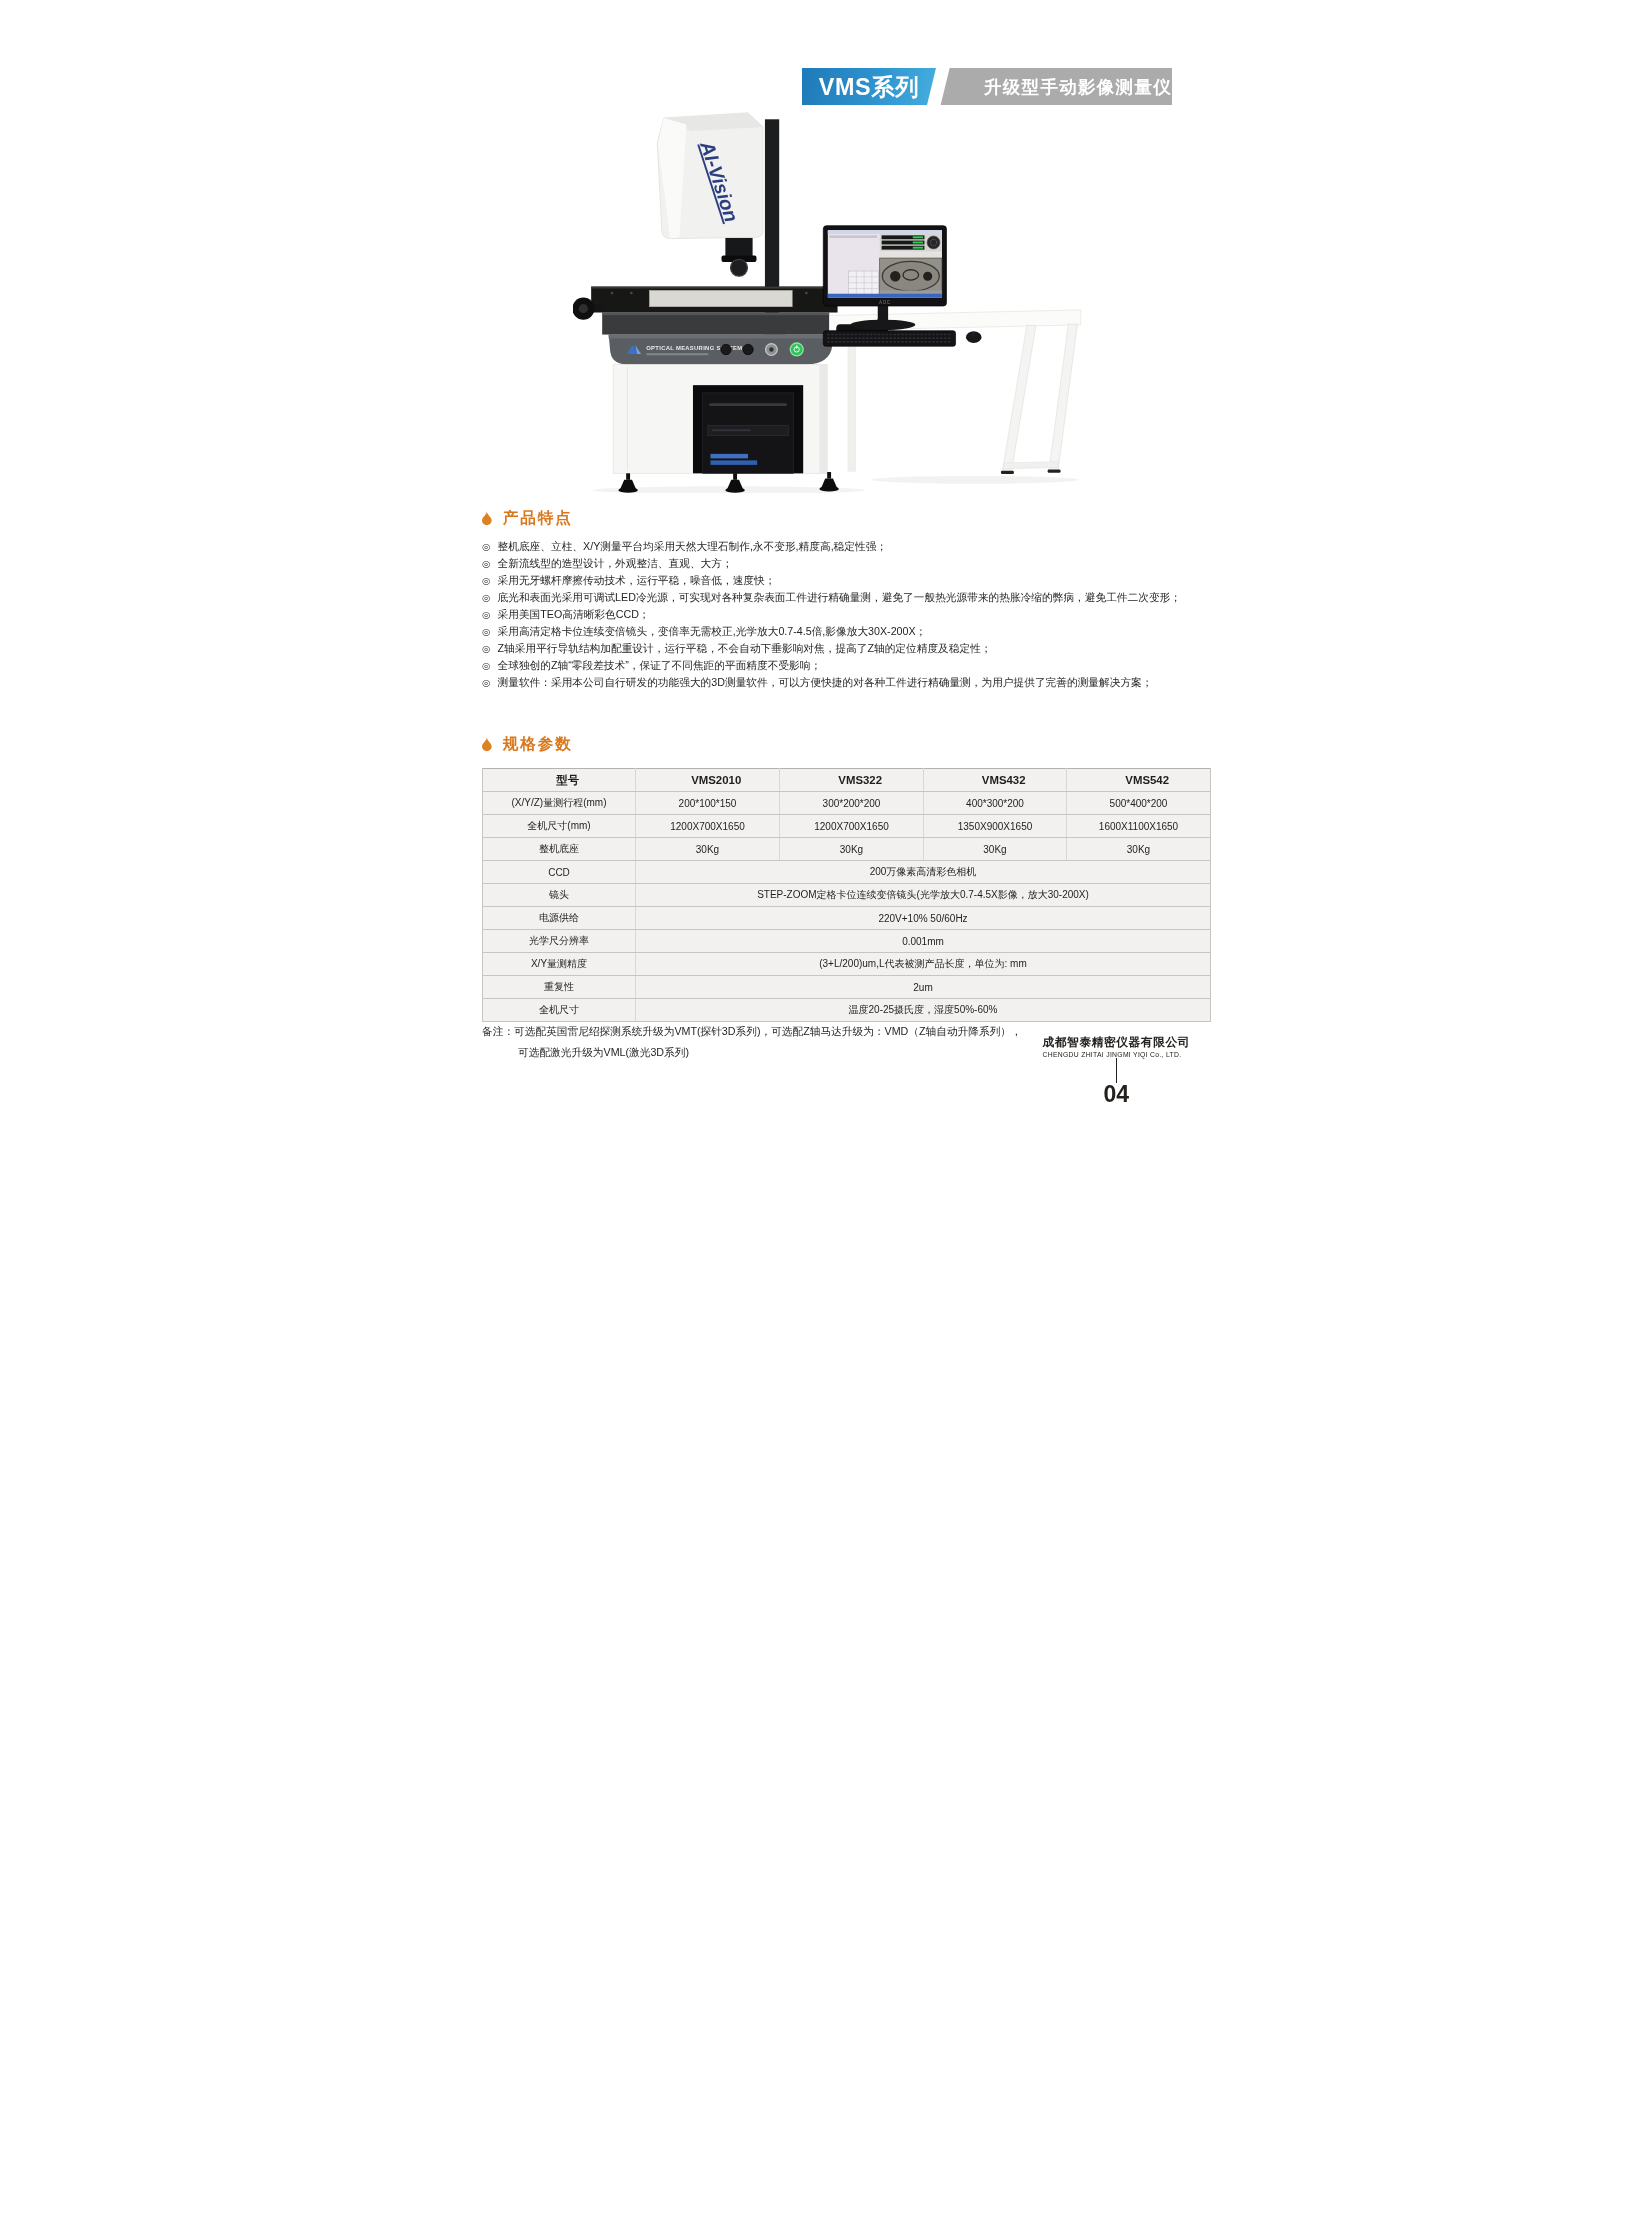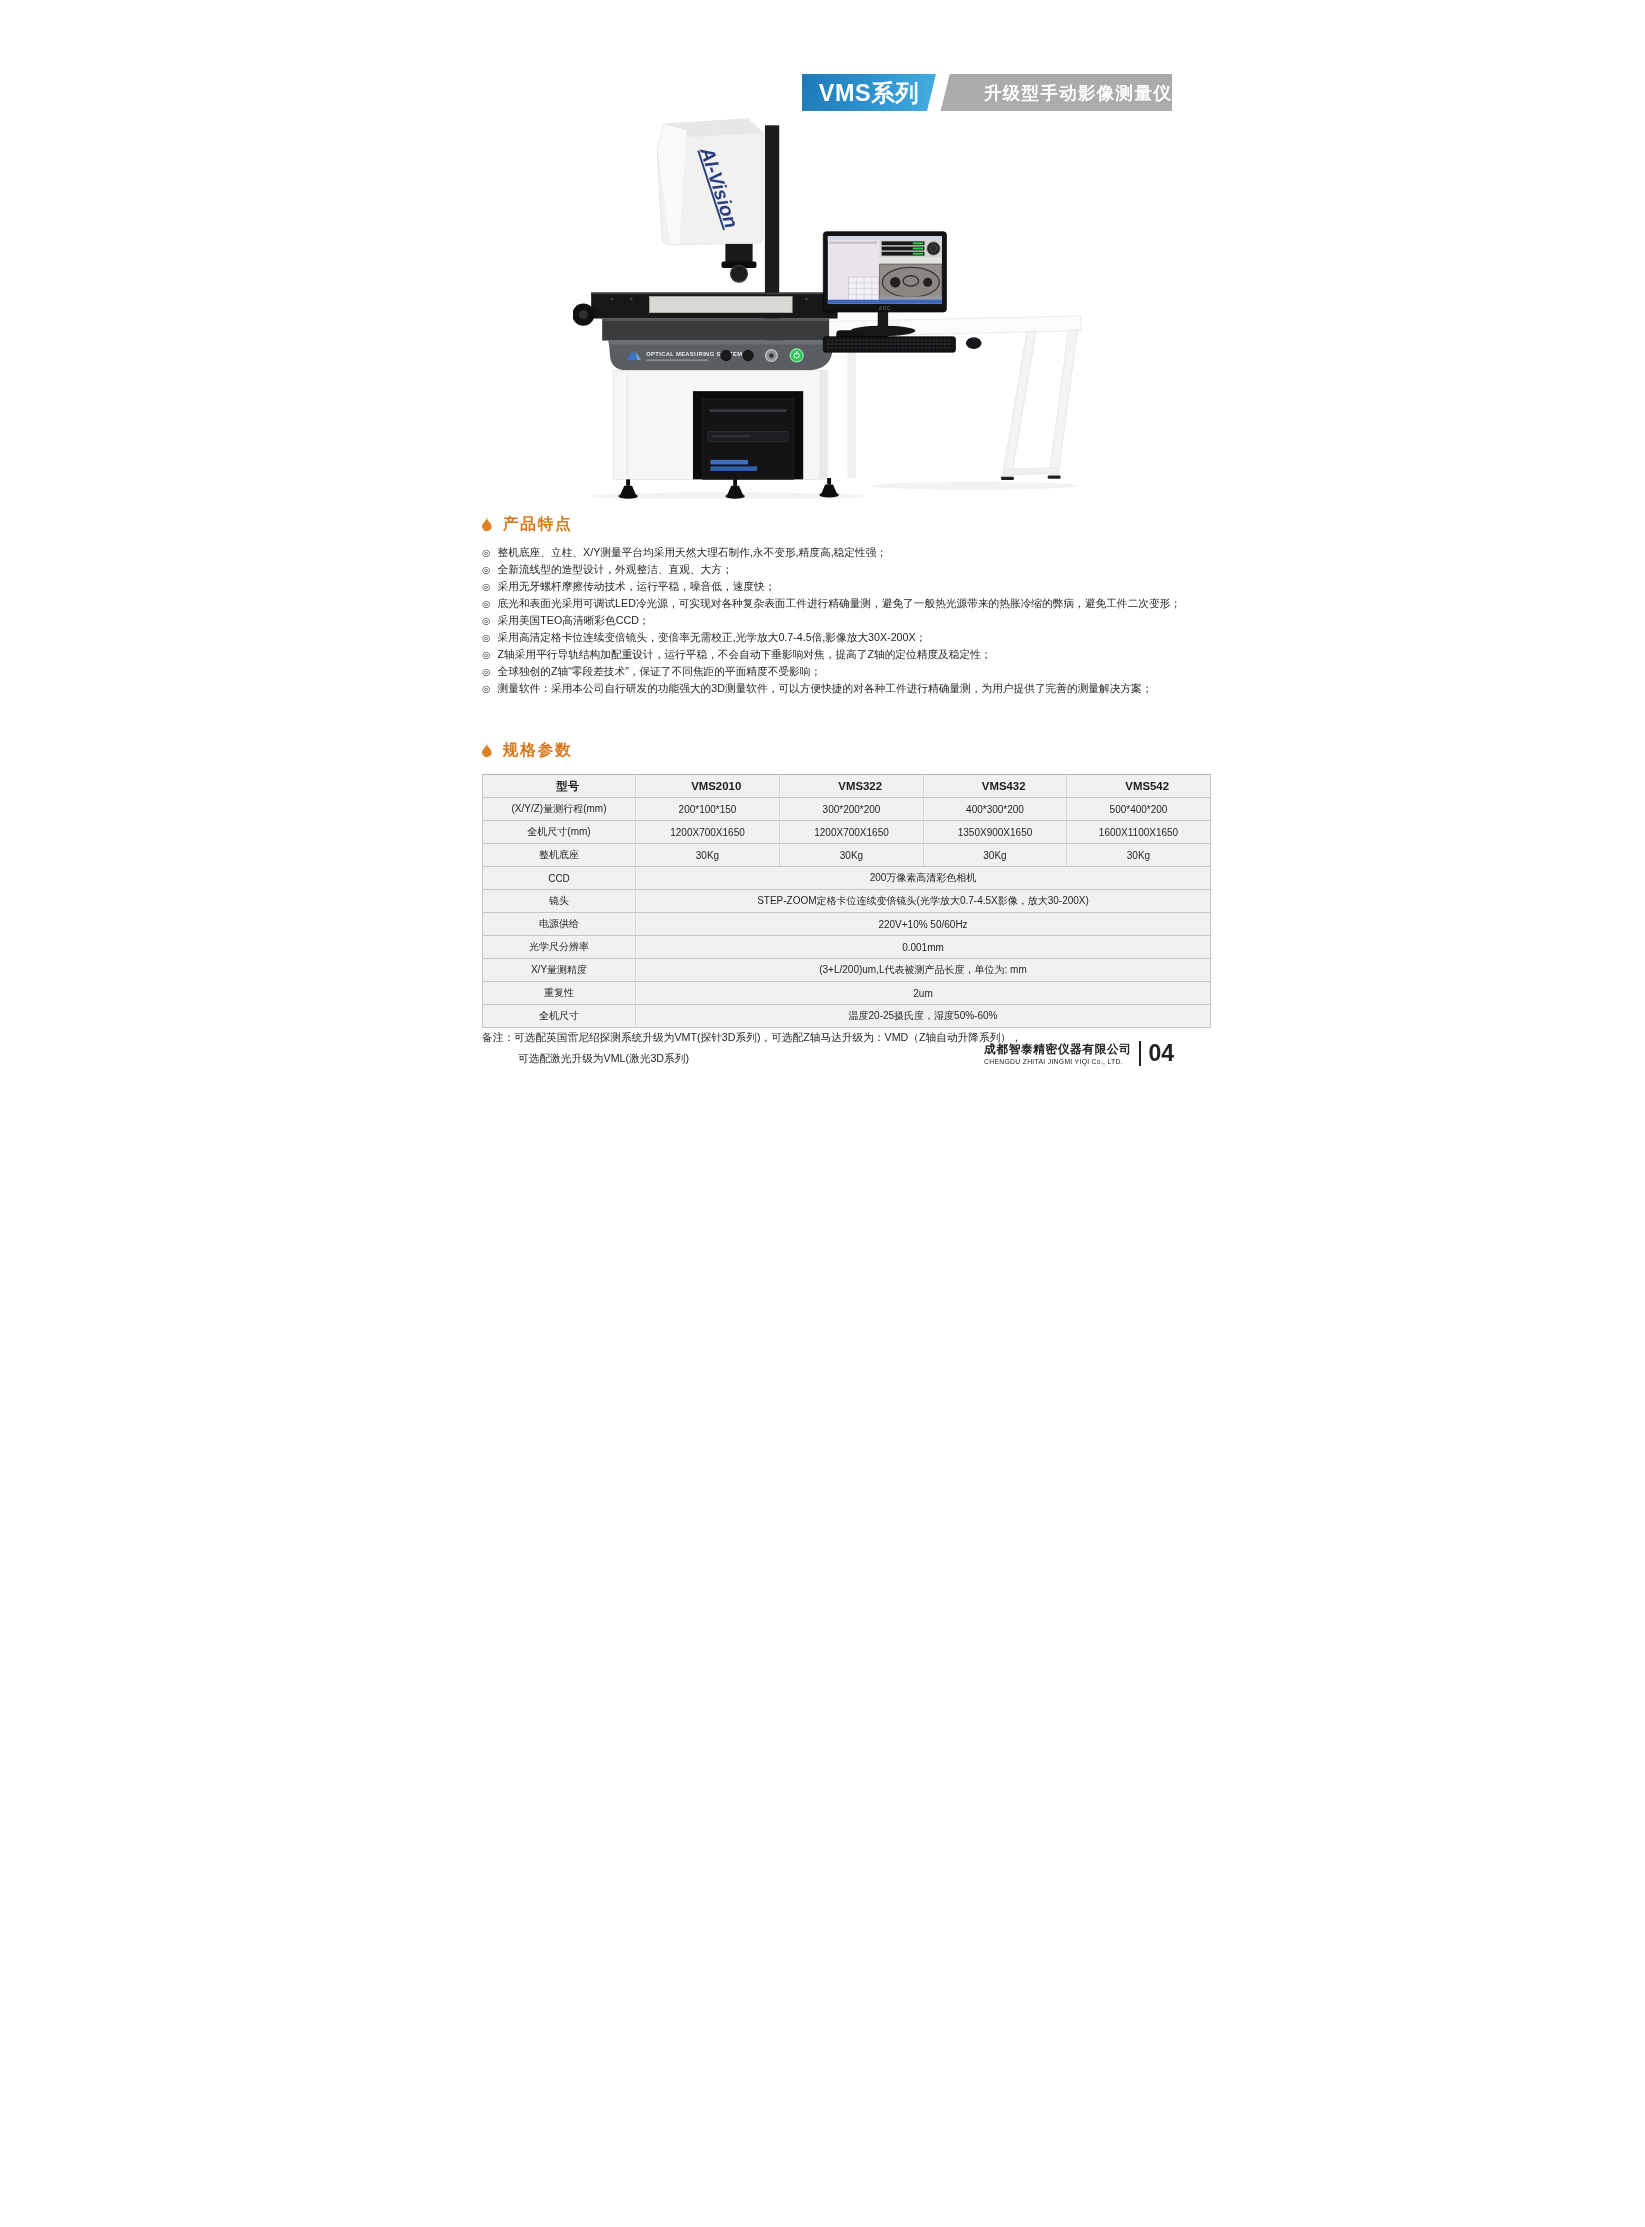--- a/index.html
+++ b/index.html
@@ -1,18 +1,18 @@
 <!DOCTYPE html>
 <html style="font-size:10.4px"><head>
 <meta charset="utf-8">
 <style>
   * { margin:0; padding:0; box-sizing:border-box; }
   body { background:#ffffff; font-family:"Liberation Sans","DejaVu Sans",sans-serif; }
   .page {
-    position:relative; width:823px; height:1114px; margin:8px auto;
+    position:relative; width:823px; height:1114px; margin:2px auto;
     background:#ffffff; overflow:hidden; color:#222;
   }
 
   
   .banner-blue {
     position:absolute; left:391px; top:66px; width:134px; height:37px;
     background:linear-gradient(100deg,#1E7AB8 0%,#2F93CF 55%,#45AEDE 100%);
     clip-path:polygon(0 0, 100% 0, calc(100% - 9px) 100%, 0 100%);
     display:flex; align-items:center; justify-content:center;
     color:#fff; font-size:23.4px; font-weight:bold; letter-spacing:0.6px;
@@ -53,21 +53,21 @@
   }
   .spec-table th { font-size:11.4px; font-weight:bold;padding-left:20px; }
   .spec-table td:first-child, .spec-table th:first-child { border-left:0.6px solid #c6c5c3; }
   .spec-table td:last-child, .spec-table th:last-child { border-right:0.6px solid #c6c5c3; }
 
   
   .notes { position:absolute; left:71px; top:1019px; font-size:10.7px; color:#252525; line-height:21.4px; }
   .notes .note-line-2 { padding-left:36px; }
 
   
-  .footer { position:absolute; right:60px; top:1033px; display:flex; align-items:center; }
+  .footer { position:absolute; right:44px; top:1033px; display:flex; align-items:center;flex-direction:column; }
   .footer .company { text-align:left; }
   .footer .company-cn { font-size:11.7px; font-weight:bold; color:#23201d; letter-spacing:0.6px; }
   .footer .company-en { font-size:6.8px; color:#23201d; letter-spacing:0.3px; margin-top:1.3px; }
   .footer .divider { width:1.3px; height:25px; background:#23201d; margin:0 7.8px; }
   .footer .page-num { font-size:23px; color:#23201d; font-weight:700; line-height:1; }
 </style>
 </head>
 <body>
 
 <div class="page">

